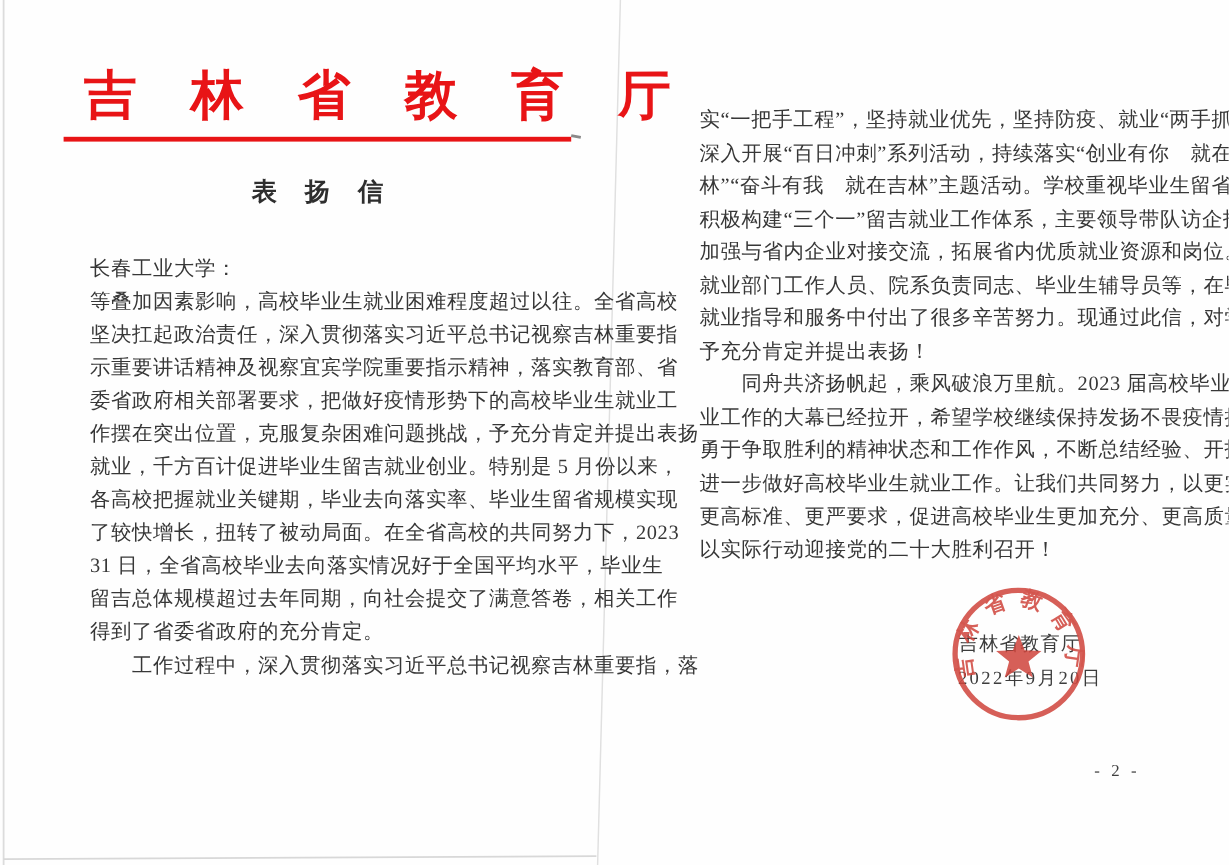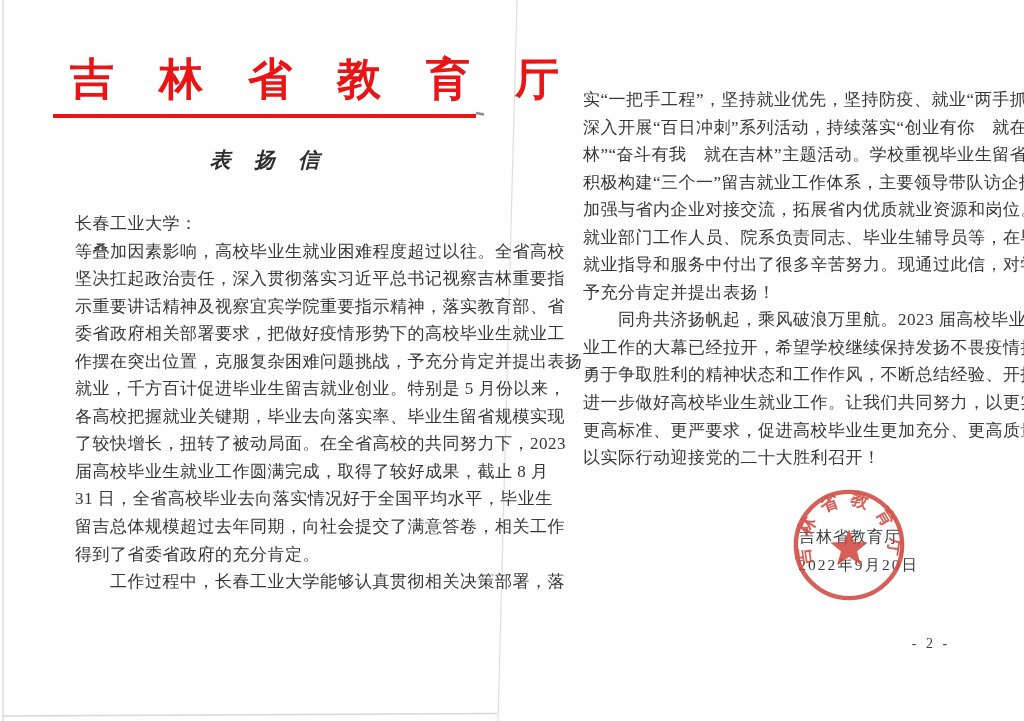--- a/index.html
+++ b/index.html
@@ -23,21 +23,21 @@
     letter-spacing:17px;text-indent:17px;
     white-space:nowrap;
   }
   .letterhead-rule{
     position:absolute;left:53px;top:114px;width:423px;height:4px;
     background:var(--letterhead-red,#e81416);
   }
   .letter-title{
     position:absolute;left:53px;top:146px;width:423px;
     text-align:center;font-size:21px;font-weight:bold;
-    letter-spacing:9px;text-indent:9px;color:#2e2e2e;font-style:italic;
+    letter-spacing:9px;text-indent:9px;color:#2e2e2e;
   }
   .body-col{position:absolute;font-size:17px;letter-spacing:0.5px;}
   .body-col .ln{height:27.55px;line-height:27.55px;white-space:nowrap;}
   #body-left{left:75px;top:210px;width:406px;}
   #body-right{left:583px;top:86px;width:414px;}
 
   
   .sig-name{
     position:absolute;left:790px;top:527px;width:120px;
     text-align:center;font-size:16px;color:#3c3c3c;letter-spacing:1px;
@@ -72,25 +72,24 @@
   <div id="body-left" class="body-col">
     <div class="ln">长春工业大学：</div>
     <div class="ln">等叠加因素影响，高校毕业生就业困难程度超过以往。全省高校</div>
     <div class="ln">坚决扛起政治责任，深入贯彻落实习近平总书记视察吉林重要指</div>
     <div class="ln">示重要讲话精神及视察宜宾学院重要指示精神，落实教育部、省</div>
     <div class="ln">委省政府相关部署要求，把做好疫情形势下的高校毕业生就业工</div>
     <div class="ln">作摆在突出位置，克服复杂困难问题挑战，予充分肯定并提出表扬</div>
     <div class="ln">就业，千方百计促进毕业生留吉就业创业。特别是 5 月份以来，</div>
     <div class="ln">各高校把握就业关键期，毕业去向落实率、毕业生留省规模实现</div>
     <div class="ln">了较快增长，扭转了被动局面。在全省高校的共同努力下，2023</div>
-    <div class="ln">届高校毕业生就业工作圆满完成，取得了较好成果，截止 8 月</div>
     <div class="ln">31 日，全省高校毕业去向落实情况好于全国平均水平，毕业生</div>
     <div class="ln">留吉总体规模超过去年同期，向社会提交了满意答卷，相关工作</div>
     <div class="ln">得到了省委省政府的充分肯定。</div>
-    <div class="ln">　　工作过程中，长春工业大学能够认真贯彻相关决策部署，落</div>
+    <div class="ln">　　工作过程中，深入贯彻落实习近平总书记视察吉林重要指，落</div>
   </div>
 
   <div id="body-right" class="body-col">
     <div class="ln">实“一把手工程”，坚持就业优先，坚持防疫、就业“两手抓”，</div>
     <div class="ln">深入开展“百日冲刺”系列活动，持续落实“创业有你　就在吉</div>
     <div class="ln">林”“奋斗有我　就在吉林”主题活动。学校重视毕业生留省工作，</div>
     <div class="ln">积极构建“三个一”留吉就业工作体系，主要领导带队访企拓岗，</div>
     <div class="ln">加强与省内企业对接交流，拓展省内优质就业资源和岗位。学校</div>
     <div class="ln">就业部门工作人员、院系负责同志、毕业生辅导员等，在毕业生</div>
     <div class="ln">就业指导和服务中付出了很多辛苦努力。现通过此信，对学校给</div>

